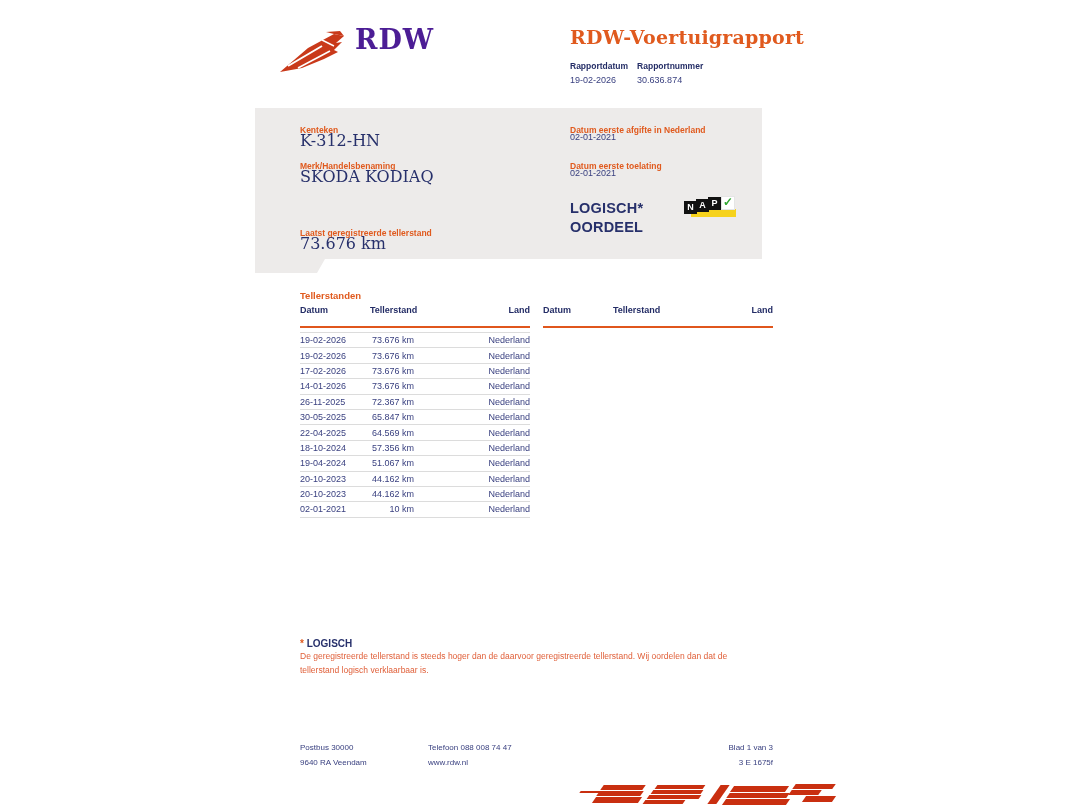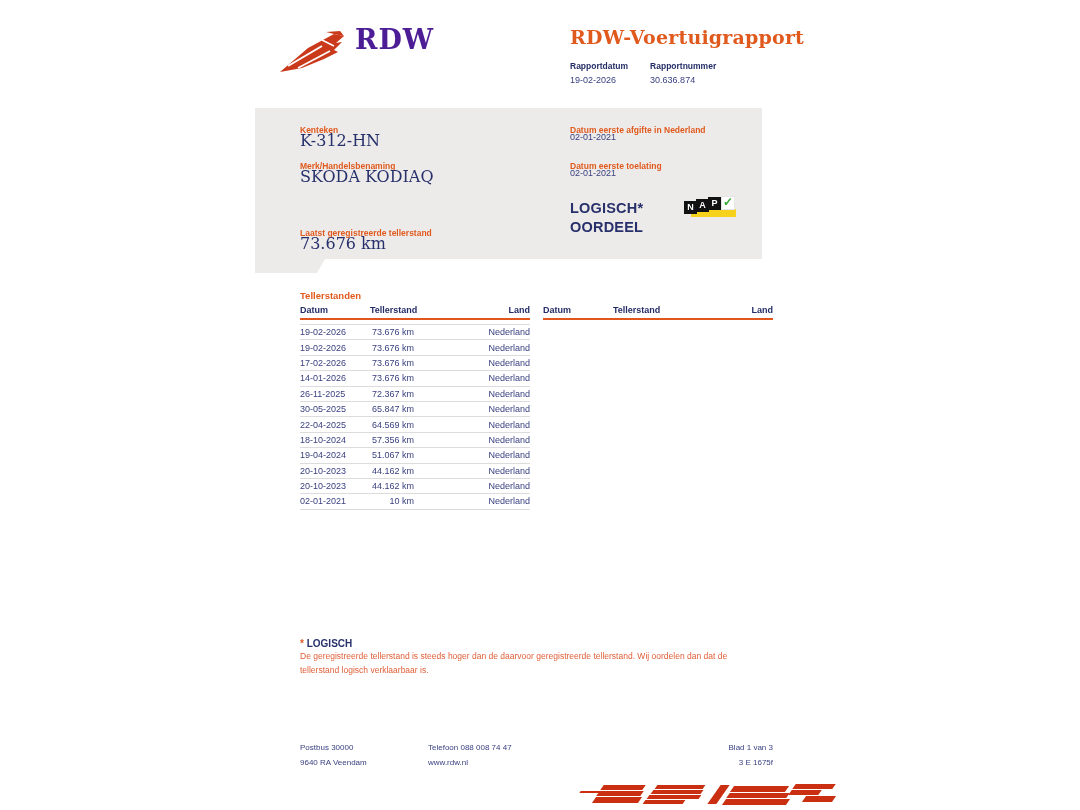--- a/index.html
+++ b/index.html
@@ -16,21 +16,21 @@
   .logo-text {
     position:absolute; left:77px; top:2px;
     font-family:"DejaVu Serif", serif; font-weight:bold; font-size:27px;
     color:#4c1d95; letter-spacing:1px;
   }
   .report-title {
     left:570px; top:26px;
     font-family:"DejaVu Serif", serif; font-weight:bold; font-size:19px;
     color:#e05a1e; letter-spacing:0.2px;
   }
-  .report-meta { left:570px; top:61px; display:flex; gap:22px; }
+  .report-meta { left:570px; top:61px; display:flex; gap:9px; }
   .meta-label { font-size:8.5px; font-weight:bold; color:#242d66; }
   .meta-value { font-size:9px; color:#3a4180; margin-top:4px; }
 
   
   .panel {
     left:255px; top:108px; width:507px; height:165px; background:#edebea;
     clip-path: polygon(0 0, 100% 0, 100% 151px, 70px 151px, 62px 100%, 0 100%);
   }
   .fld-label { font-size:8.5px; font-weight:bold; color:#e05a1e; }
   .fld-serif { font-family:"DejaVu Serif", serif; font-size:16px; color:#27306b; }
@@ -44,21 +44,21 @@
     font-size:9px; font-weight:bold; text-align:center; line-height:13px; }
   .nap-check { position:absolute; width:14px; height:14px; background:#ffffff;
     color:#2fa52f; font-size:12px; font-weight:bold; text-align:center; line-height:13px;
     box-shadow:0 0 0 1px #e5e5e5 inset; }
 
   
   .section-title { left:300px; top:290px; font-size:9.5px; font-weight:bold; color:#e05a1e; }
   .ttable { width:230px; }
   .ttable-left  { left:300px; top:305px; }
   .ttable-right { left:543px; top:305px; }
-  .thead { display:flex; padding-bottom:3px; border-bottom:2px solid #e0561c; }
+  .thead { display:flex; padding-bottom:11px; border-bottom:2px solid #e0561c; }
   .th { font-size:9px; font-weight:bold; color:#242d66; }
   .c-datum { width:70px; text-align:left; }
   .c-tell  { width:44px; }
   .th.c-tell { text-align:left; }
   .c-land  { flex:1; text-align:right; }
   .rows { margin-top:4px; border-bottom:1px solid #dcdcdc; }
   .trow { display:flex; align-items:center; height:15.4px; border-top:1px solid #dcdcdc;
     font-size:9px; color:#3a4180; }
   .trow .c-tell { text-align:right; }
 

